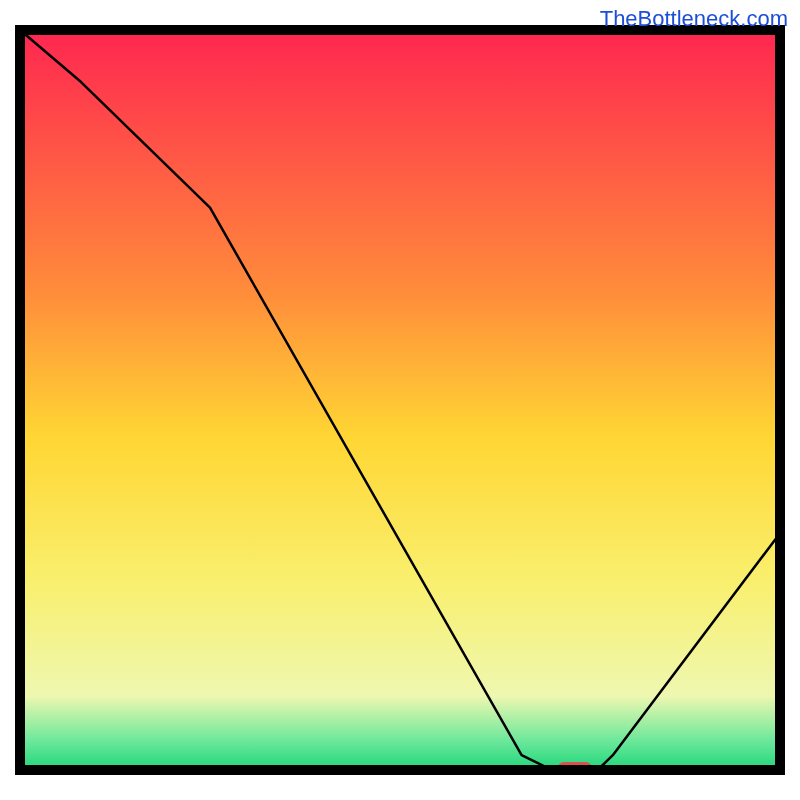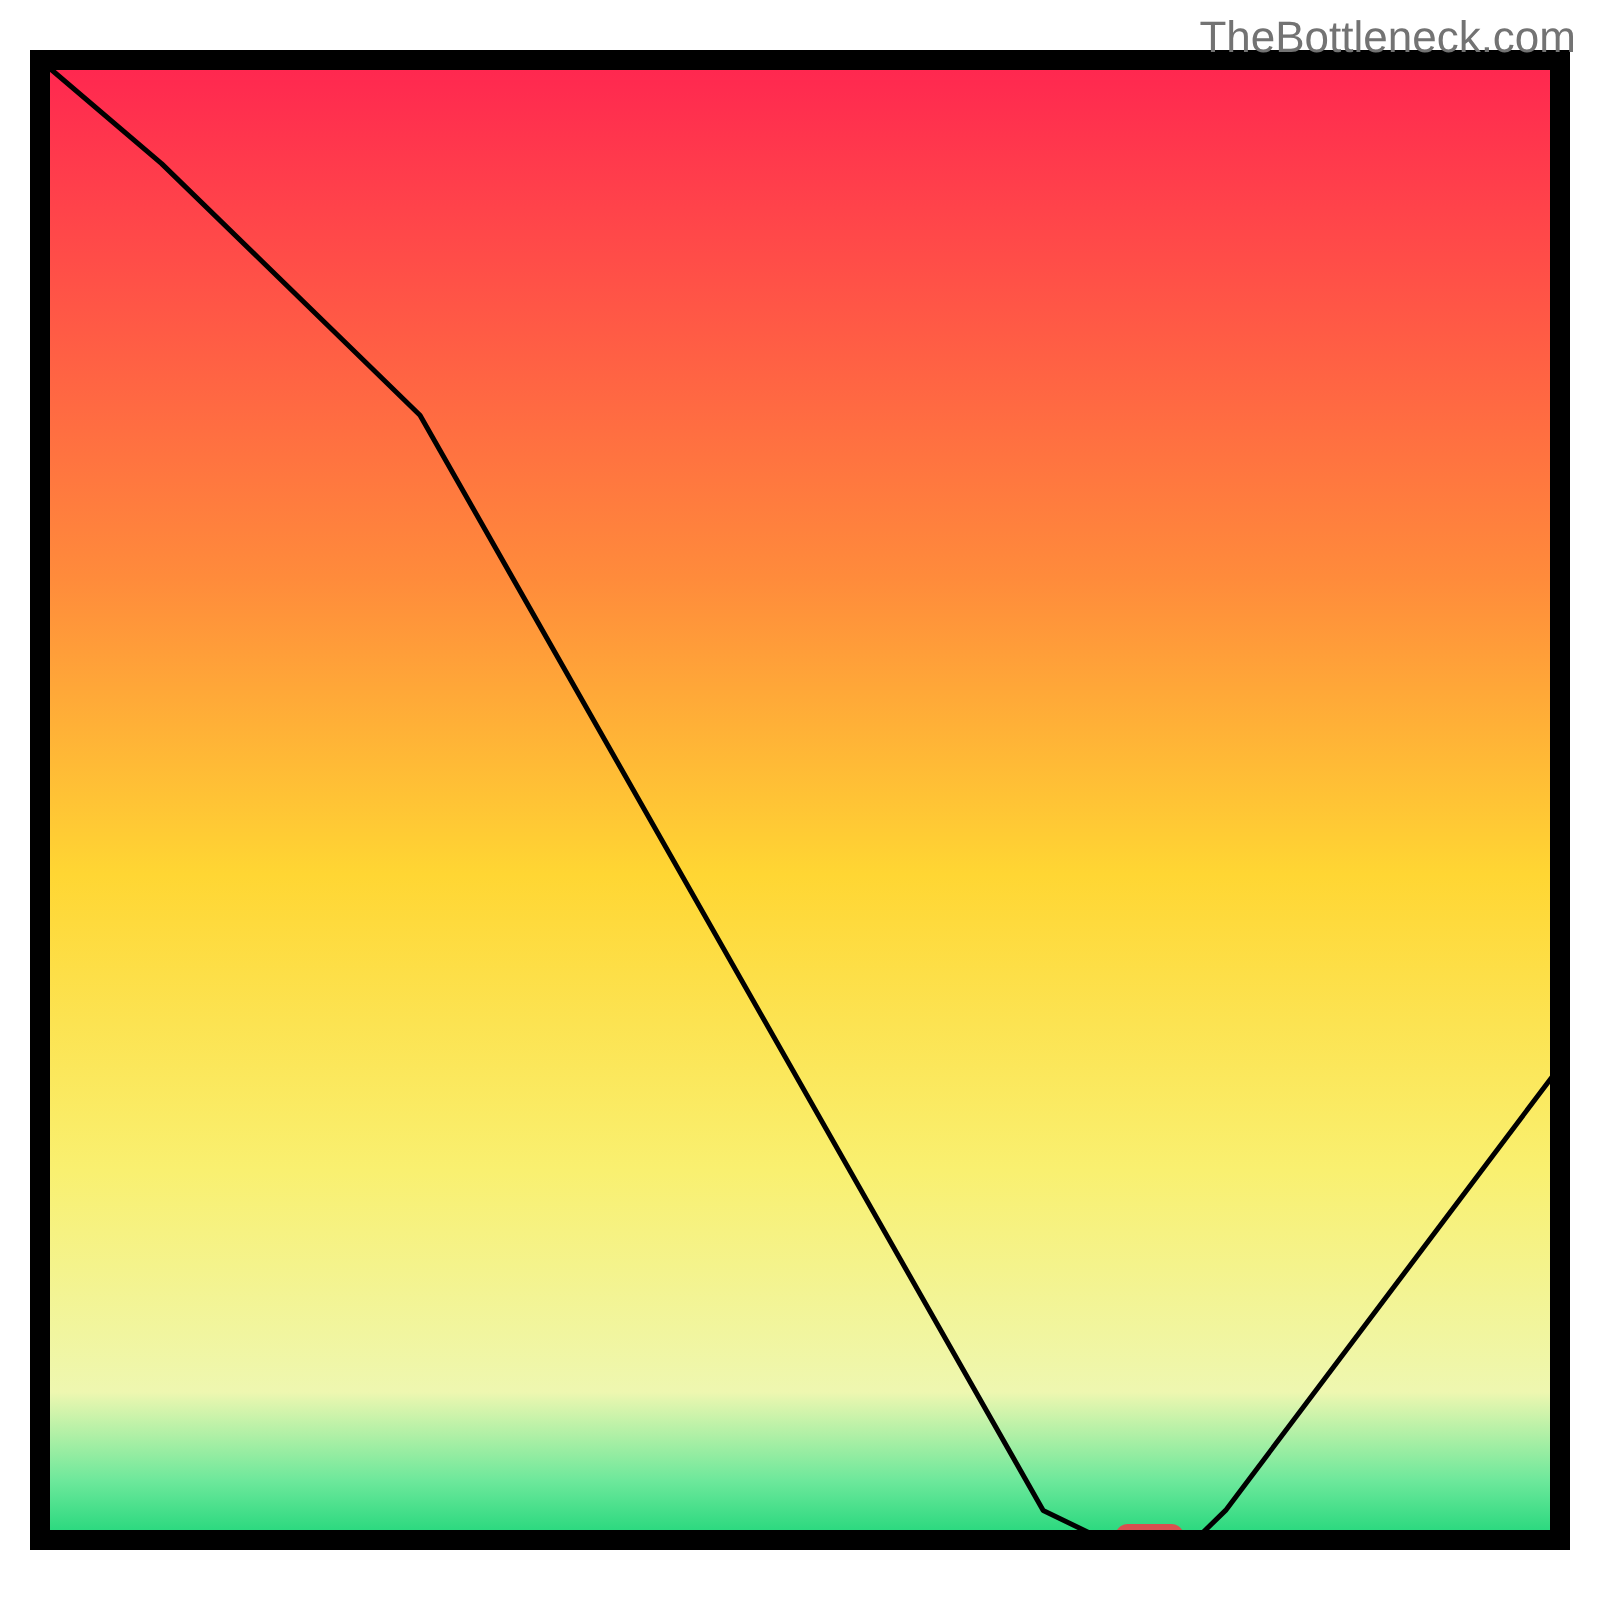--- a/index.html
+++ b/index.html
@@ -3,21 +3,21 @@
 <meta charset="utf-8">
 <style>
   * { margin: 0; padding: 0; box-sizing: border-box; }
   body { width: 800px; height: 800px; position: relative; font-family: Arial, sans-serif; }
   .container { width: 800px; height: 800px; position: relative; }
   .watermark {
     position: absolute;
     top: 6px;
     right: 12px;
     font-size: 22px;
-    color: #737373;
+    color: #1d4ed8;
     font-family: Arial, sans-serif;
     z-index: 10;
   }
   svg { display: block; }
 </style>
 </head>
 <body>
 
 <div class="container">
   <div class="watermark">TheBottleneck.com</div>

